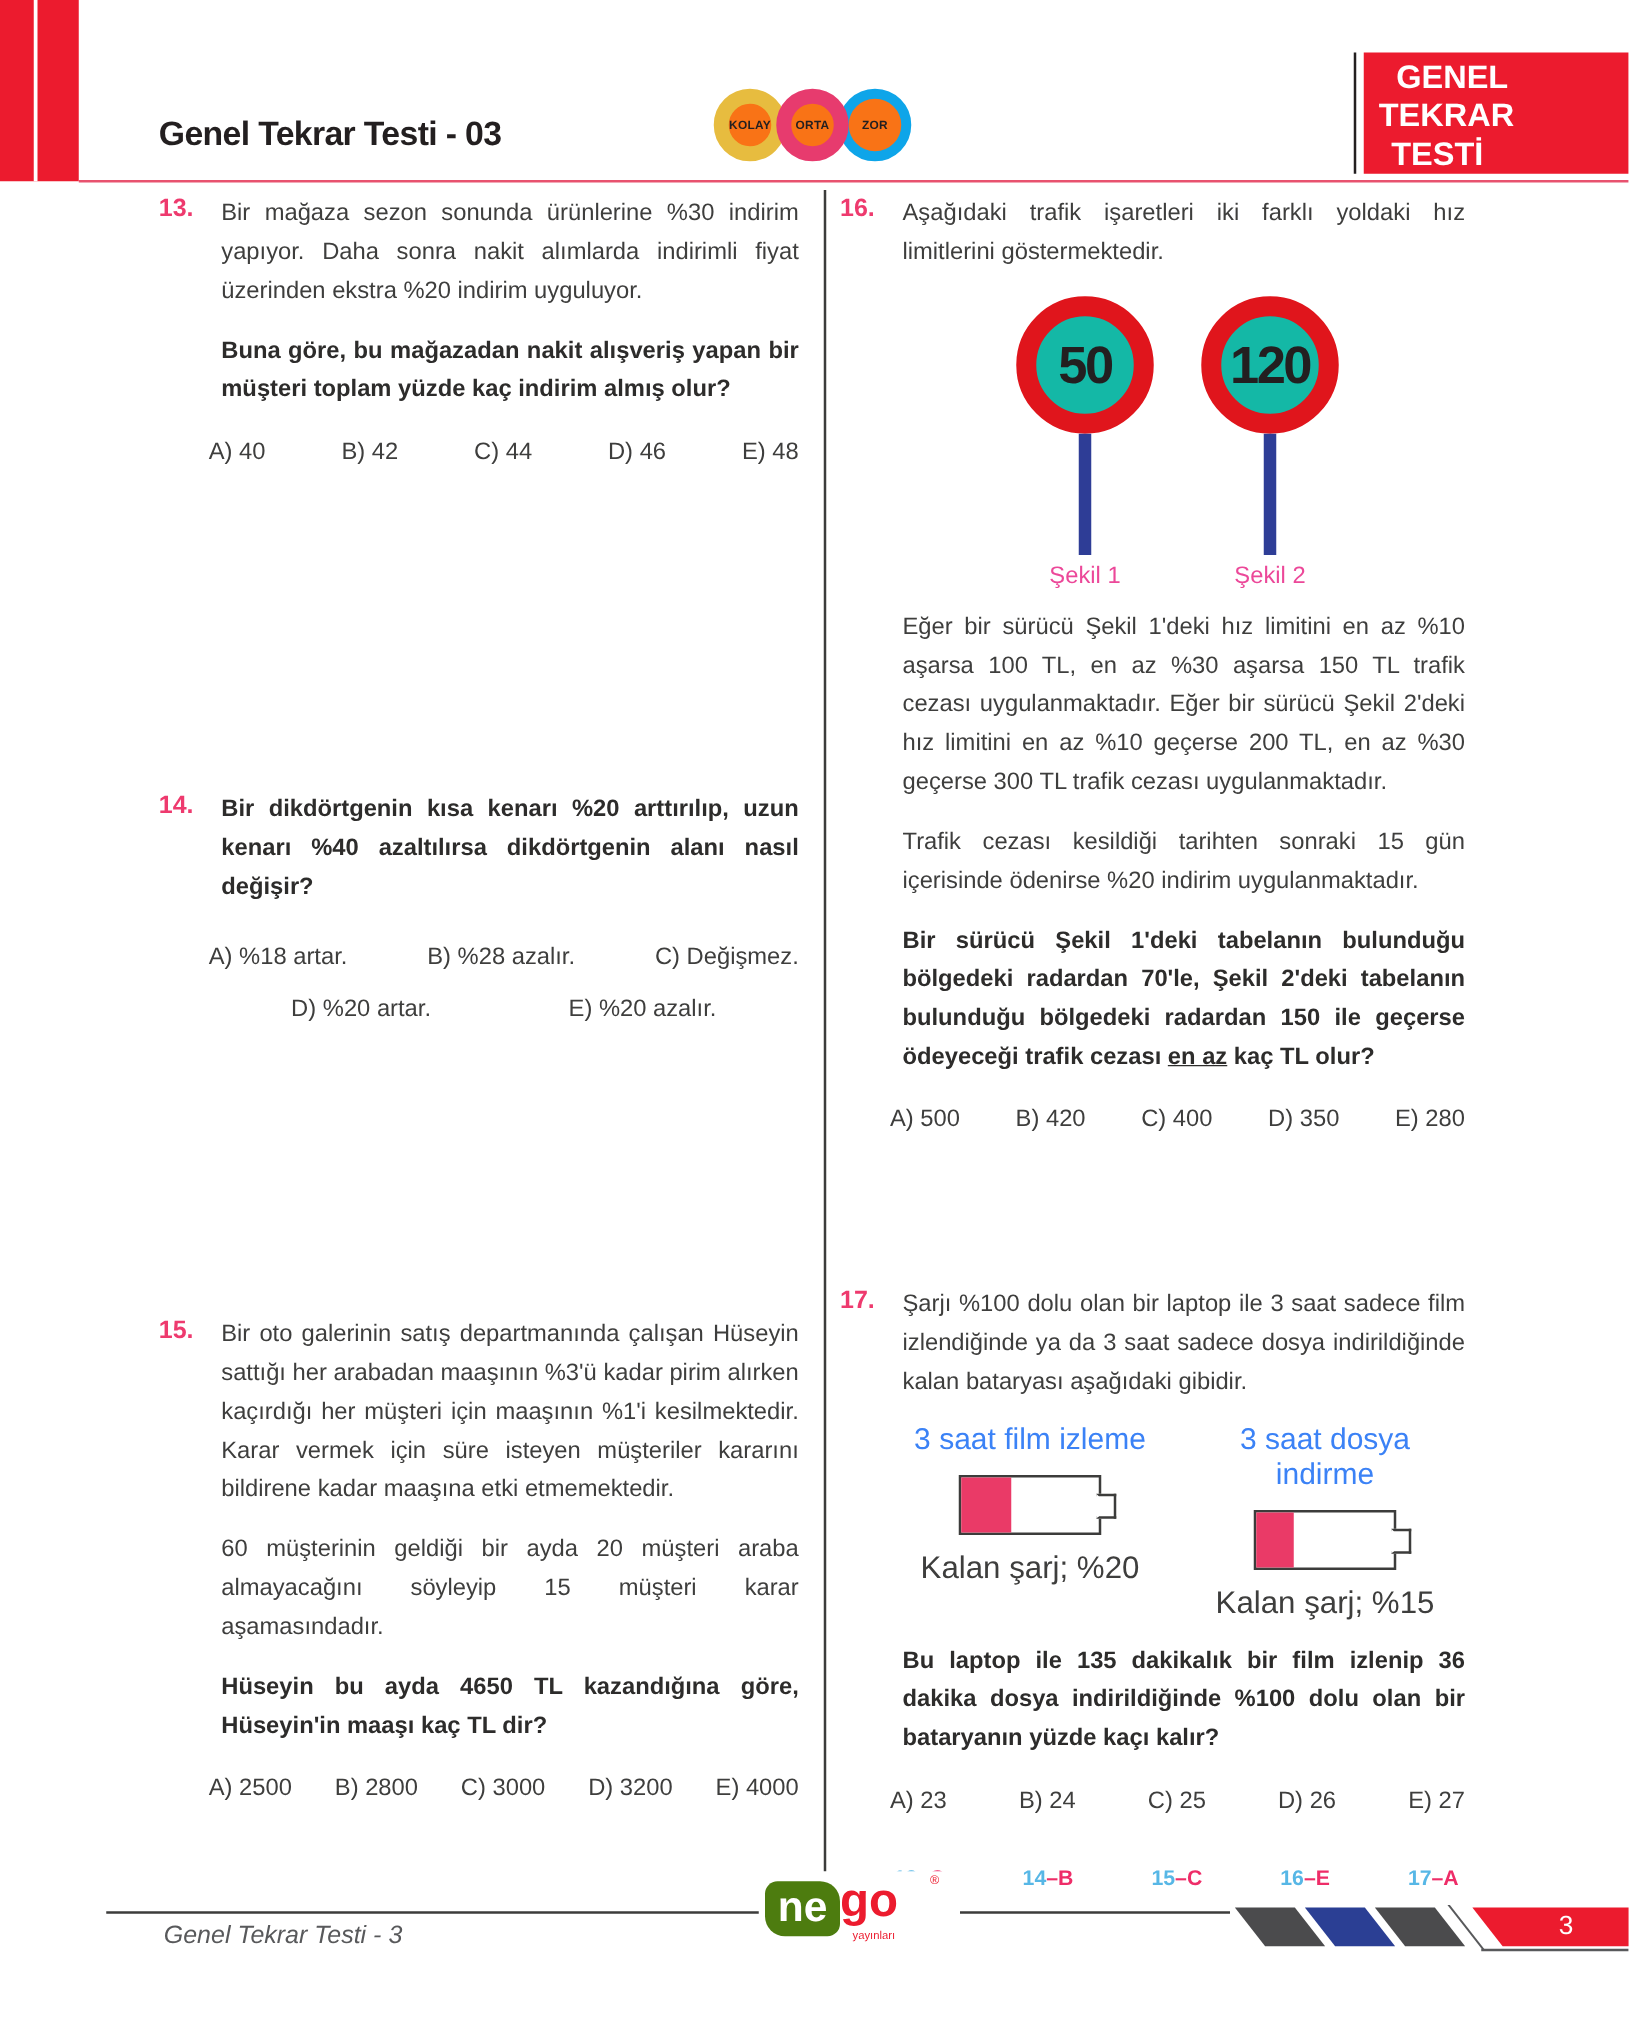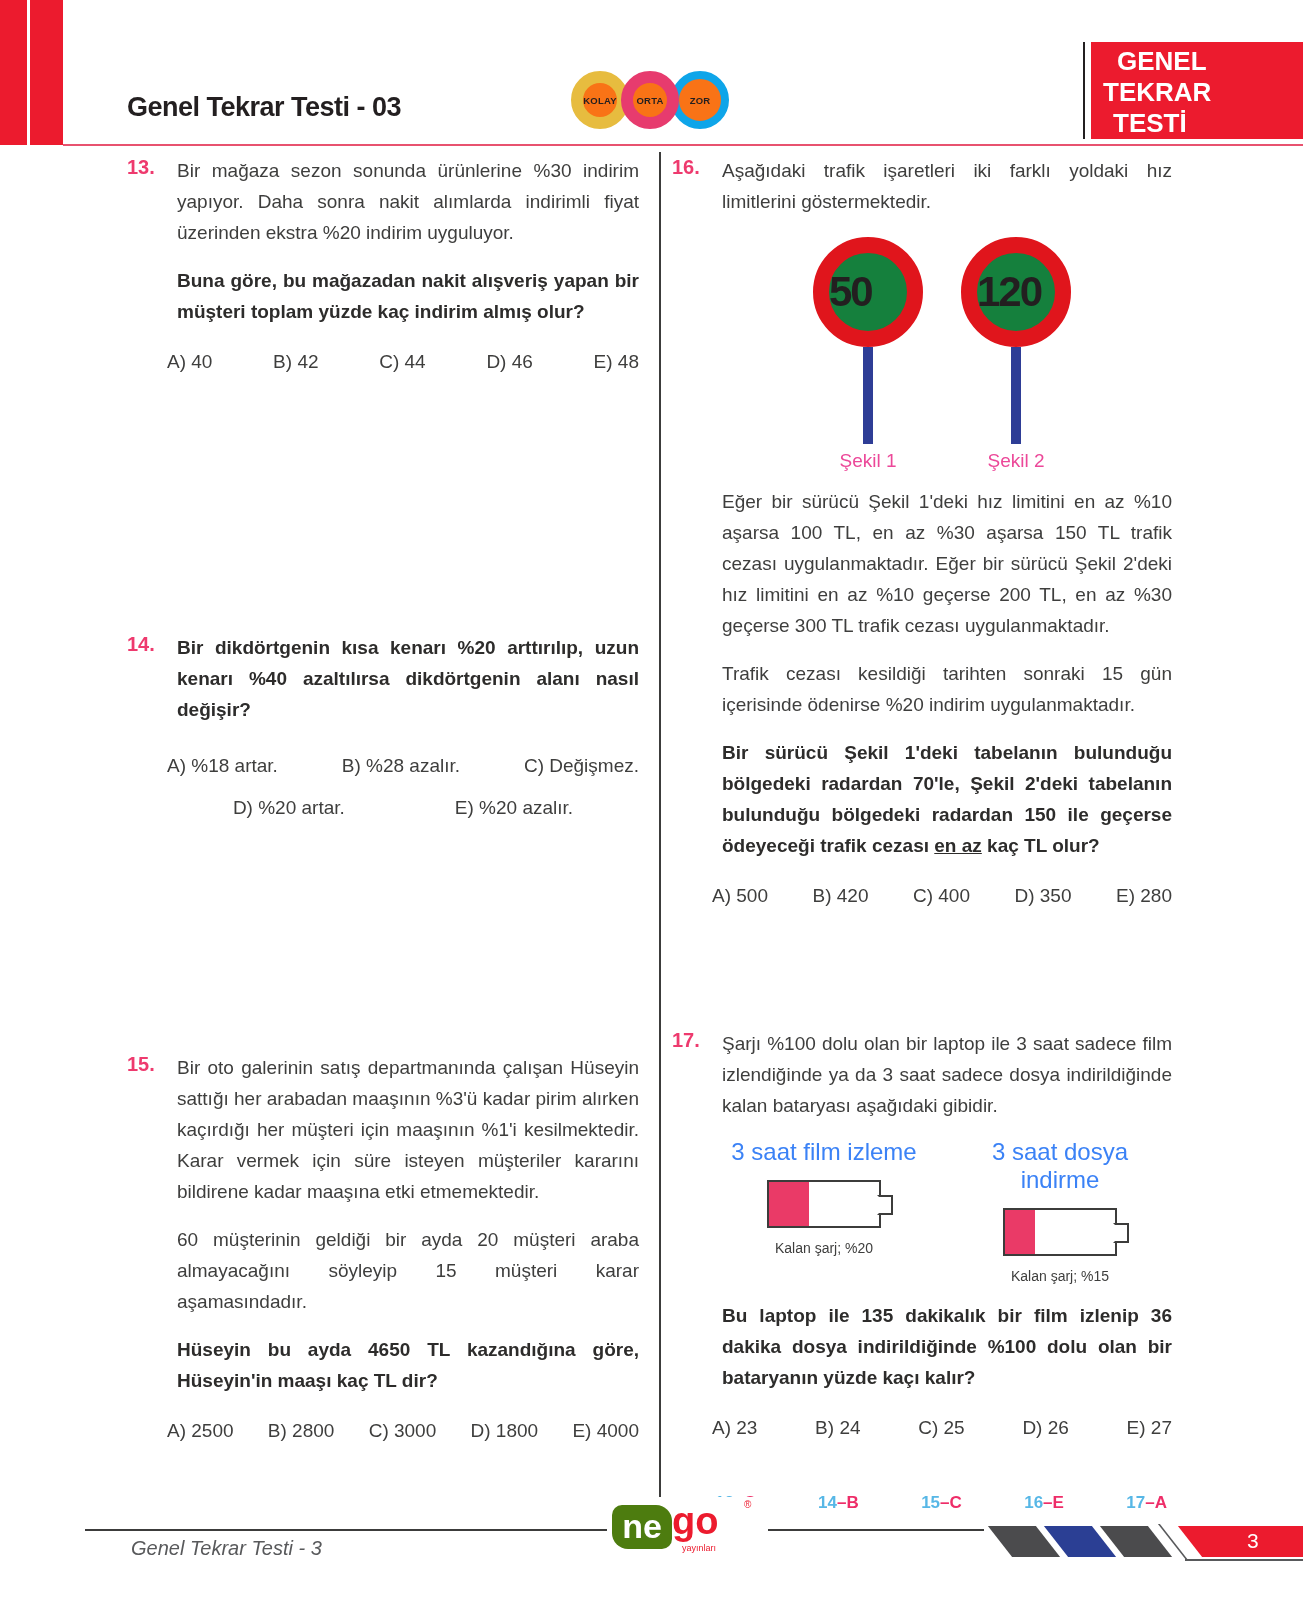--- a/index.html
+++ b/index.html
@@ -36,34 +36,34 @@
   .qbody { margin-left:40px; }
   .qpara { font-size:19px; line-height:31px; text-align:justify; margin:0 0 17px 10px; color:#3e3e3d; }
   .qbold { font-weight:bold; color:#2d2c2b; }
   .underline { text-decoration:underline; }
   .opts { display:flex; justify-content:space-between; font-size:19px; margin-top:24px; color:#3e3e3d; }
   .opts-center { display:flex; justify-content:center; gap:110px; font-size:19px; margin-top:20px; color:#3e3e3d; }
 
   
   .sign-figure { display:flex; justify-content:center; gap:38px; margin:20px 0 14px 0; }
   .sign { text-align:center; }
-  .sign-circle { width:110px; height:110px; border-radius:50%; border:16px solid #e0151c; background:#15803d;
-                 box-sizing:border-box; display:flex; align-items:center; justify-content:flex-start;
+  .sign-circle { width:110px; height:110px; border-radius:50%; border:16px solid #e0151c; background:#14b8a6;
+                 box-sizing:border-box; display:flex; align-items:center; justify-content:center;
                  font-size:42px; font-weight:bold; color:#231f20; letter-spacing:-2px; }
   .sign-post { width:10px; height:97px; background:#2e3d96; margin:0 auto; }
   .sign-label { font-size:19px; margin-top:6px; color:#ec4899; }
 
   
   .batt-figure { display:flex; justify-content:center; gap:36px; margin:4px 0 16px 0; }
   .batt-col { width:200px; text-align:center; }
   .batt-header { font-size:24px; margin-bottom:14px; color:#3b82f6; }
   .battery { position:relative; width:110px; height:44px; border:2px solid #3c3c3b; margin:0 auto; background:#fff; }
   .batt-fill { position:absolute; left:0; top:0; bottom:0; background:#ea3a67; }
   .batt-tip { position:absolute; right:-14px; top:13px; width:12px; height:16px; border:2px solid #3c3c3b; border-left:2px solid #fff; background:#fff; }
-  .batt-caption { font-size:14px; margin-top:12px; color:#3e3e3d;text-align:center; }
+  .batt-caption { font-size:25px; margin-top:12px; color:#3e3e3d;text-align:center; }
 
   
   .answer-key { position:absolute; left:715px; top:1493px; width:452px; display:flex; justify-content:space-between;
                 font-size:17px; font-weight:bold; }
   .ak-num { color:#57b7e6; } .ak-letter { color:#ee2d68; }
 
   .footer-rule-left  { position:absolute; left:85px;  top:1529px; width:522px; height:2px; background:#3c3c3b; }
   .footer-rule-right { position:absolute; left:768px; top:1529px; width:216px; height:2px; background:#3c3c3b; }
   .footer-label { position:absolute; left:131px; top:1537px; font-style:italic; font-size:20px; color:#58595b; }
 
@@ -148,21 +148,21 @@
   <section class="question" style="left:127px; top:1052px; width:512px;">
     <span class="qnum">15.</span>
     <div class="qbody">
       <p class="qpara">Bir oto galerinin satış departmanında çalışan Hüseyin sattığı her arabadan maaşının %3'ü kadar pirim alırken kaçırdığı her müşteri için maaşının %1'i kesilmektedir. Karar vermek için süre isteyen müşteriler kararını bildirene kadar maaşına etki etmemektedir.</p>
       <p class="qpara">60 müşterinin geldiği bir ayda 20 müşteri araba almayacağını söyleyip 15 müşteri karar aşamasındadır.</p>
       <p class="qpara qbold">Hüseyin bu ayda 4650 TL kazandığına göre, Hüseyin'in maaşı kaç TL dir?</p>
       <div class="opts">
         <span>A) 2500</span>
         <span>B) 2800</span>
         <span>C) 3000</span>
-        <span>D) 1800</span>
+        <span>D) 3200</span>
         <span>E) 4000</span>
       </div>
     </div>
   </section>
 
   <section class="question" style="left:672px; top:155px; width:500px;">
     <span class="qnum">16.</span>
     <div class="qbody">
       <p class="qpara">Aşağıdaki trafik işaretleri iki farklı yoldaki hız limitlerini göstermektedir.</p>
 

